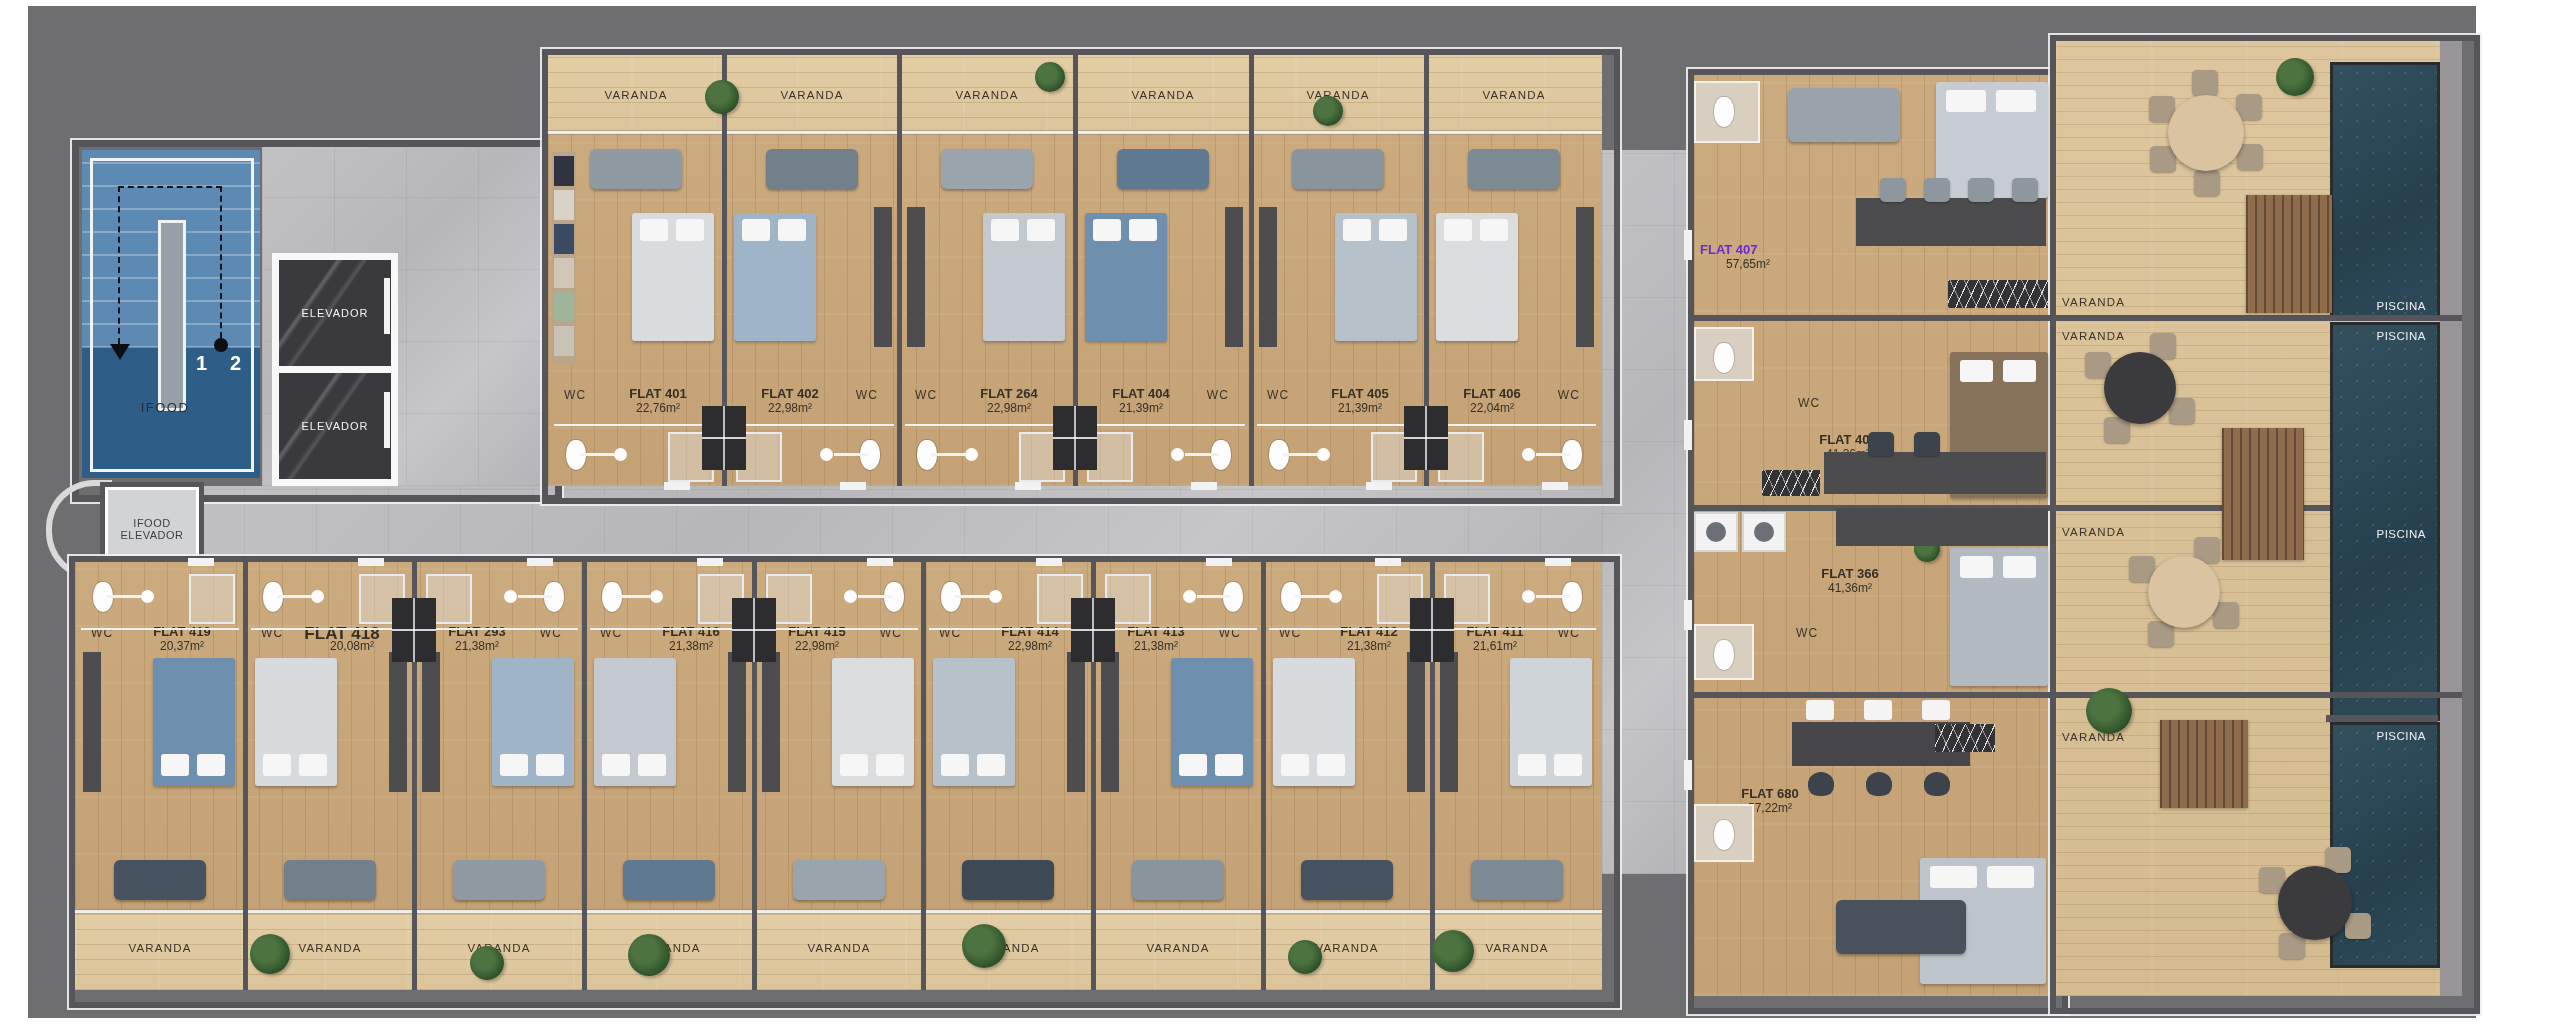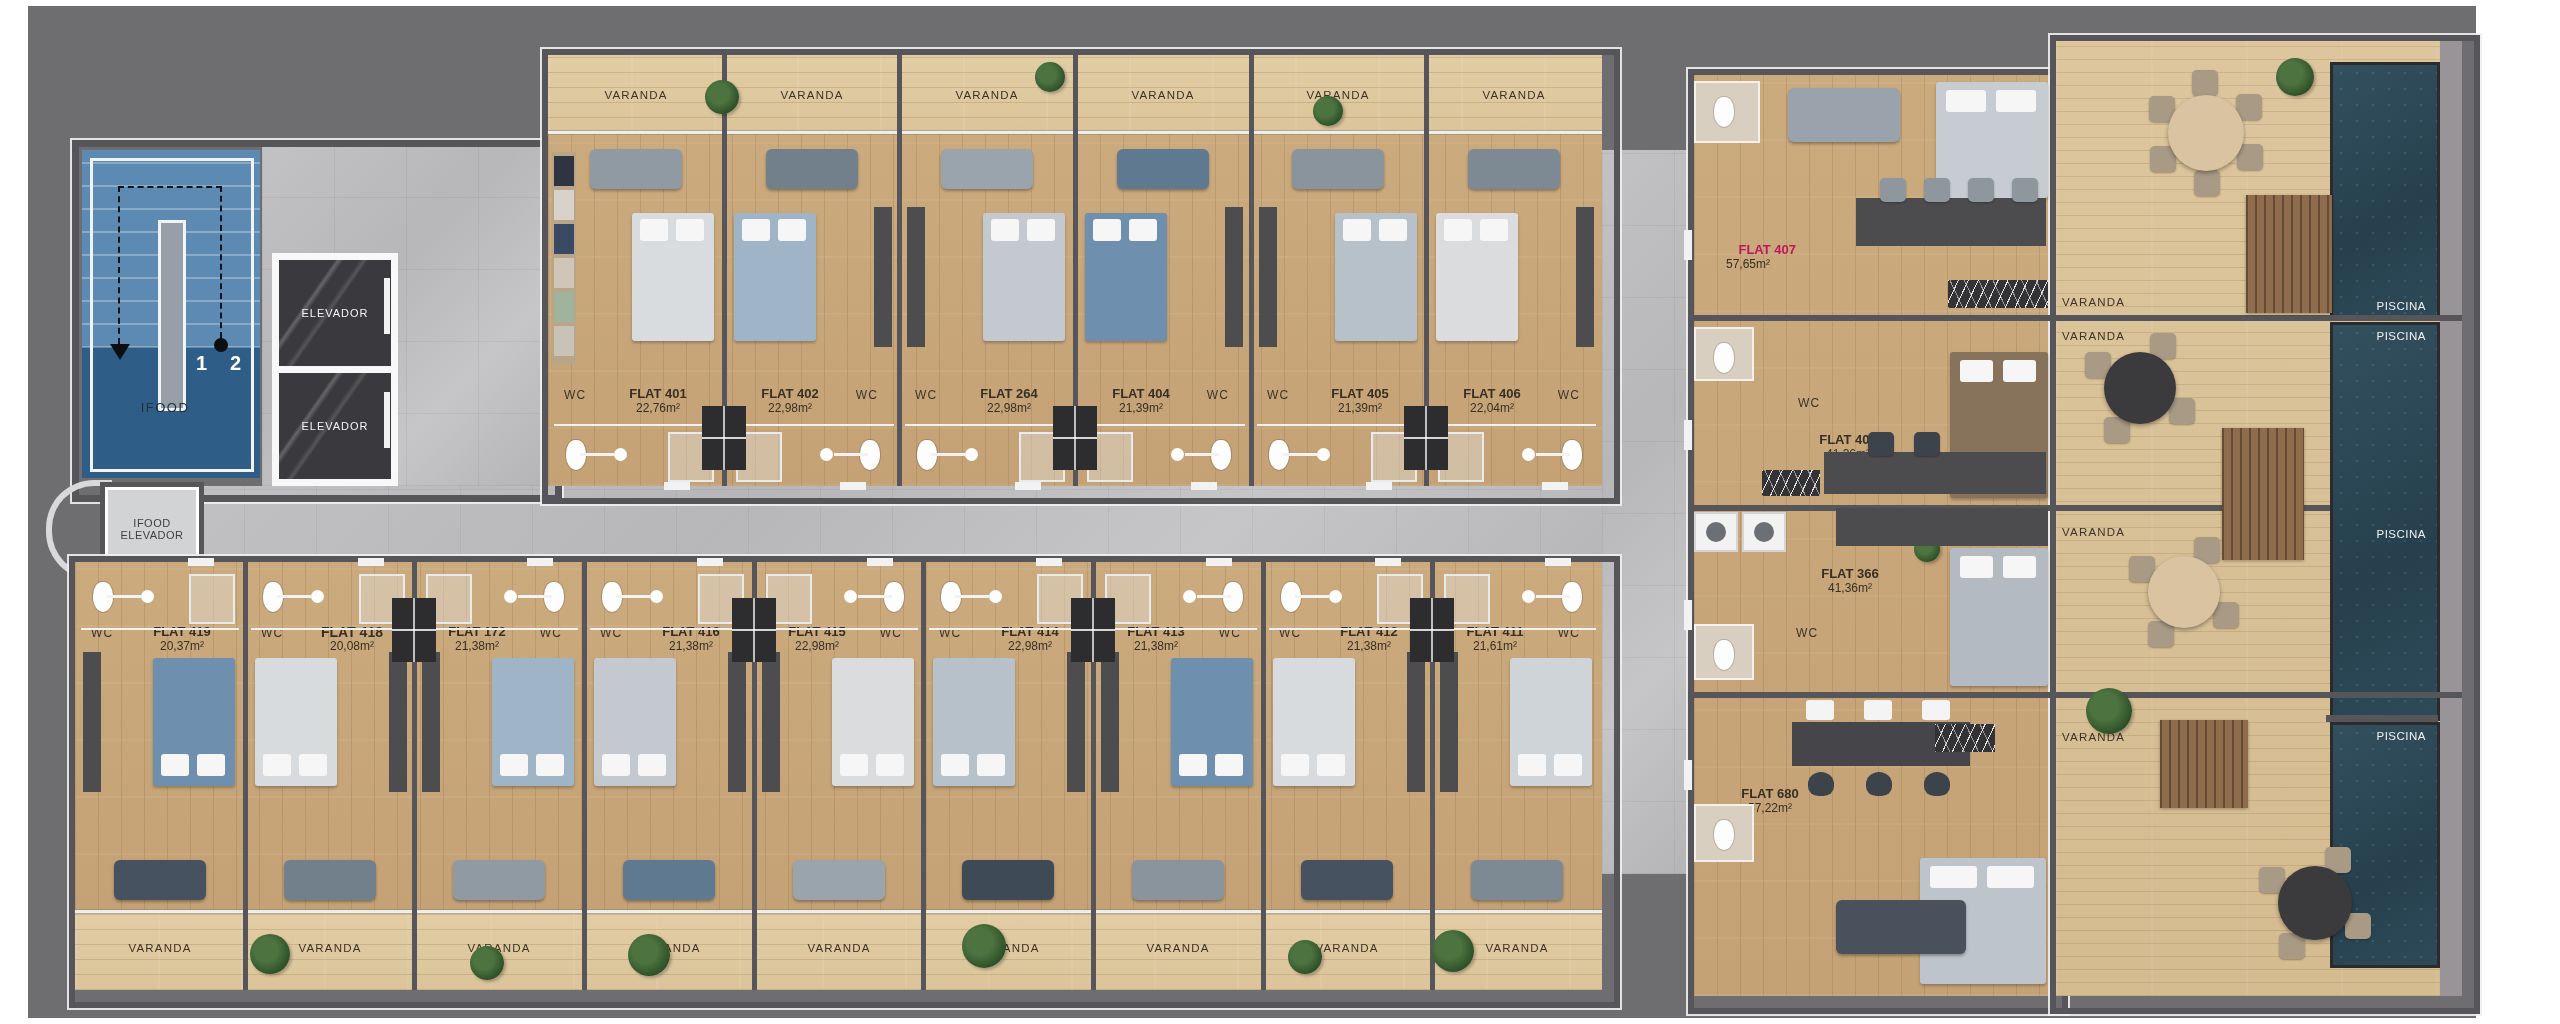--- a/index.html
+++ b/index.html
@@ -228,39 +228,39 @@
     <div class="abs bed" style="left: 152.667px; top: 658px; width: 82px; height: 128px; background: rgb(110, 143, 174);">
       <div class="abs" style="left: 8px; top: 96px; width: 28px; height: 22px; background: rgb(246, 246, 246); border-radius: 3px;"></div>
       <div class="abs" style="left: 44px; top: 96px; width: 28px; height: 22px; background: rgb(246, 246, 246); border-radius: 3px;"></div>
     </div>
     <div class="abs" style="left: 83px; top: 652px; width: 18px; height: 140px; background: rgb(77, 77, 80);"></div>
     <div class="abs sofa" style="left: 114px; top: 860px; width: 92px; height: 40px; background: rgb(70, 82, 95);"></div>
     <div class="abs white-line" style="left: 188px; top: 558px; width: 26px; height: 8px;"></div>
     <div class="abs" style="left: 245px; top: 562px; width: 170px; height: 428px;"></div>
     <div class="abs wall" style="left: 243px; top: 562px; width: 5px; height: 428px;"></div>
     <div class="abs lbl txt" style="left: 296px; top: 942px; width: 68px; height: 14px; text-align: center; font-size: 11.5px;">VARANDA</div>
-    <div class="abs txt" style="left: 307px; top: 624px; width: 90px; height: 15px; text-align: center; color: rgb(55, 47, 36); font-size: 14px; font-weight: bold;">FLAT 418</div>
+    <div class="abs txt" style="left: 297px; top: 624px; width: 90px; height: 15px; text-align: center; color: rgb(55, 47, 36); font-size: 17px; font-weight: bold;">FLAT 418</div>
     <div class="abs txt" style="left: 307px; top: 639px; width: 90px; height: 14px; text-align: center; color: rgb(55, 47, 36); font-size: 12px;">20,08m²</div>
     <div class="abs lbl txt" style="left: 261px; top: 626px; width: 28px; height: 14px; font-size: 12px;">WC</div>
     <div class="abs white-line" style="left: 251px; top: 628px; width: 158px; height: 2px;"></div>
     <div class="abs toilet" style="left: 263px; top: 582px; width: 20px; height: 30px;"></div>
     <div class="abs dot" style="left: 311px; top: 590px; width: 13px; height: 13px;"></div>
     <div class="abs white-line" style="left: 277px; top: 595px; width: 34px; height: 3px;"></div>
     <div class="abs" style="left: 358.667px; top: 574px; width: 42px; height: 46px; border: 2px solid rgb(231, 235, 238); background: rgba(235, 240, 244, 0.35);"></div>
     <div class="abs bed" style="left: 255px; top: 658px; width: 82px; height: 128px; background: rgb(216, 219, 222);">
       <div class="abs" style="left: 8px; top: 96px; width: 28px; height: 22px; background: rgb(246, 246, 246); border-radius: 3px;"></div>
       <div class="abs" style="left: 44px; top: 96px; width: 28px; height: 22px; background: rgb(246, 246, 246); border-radius: 3px;"></div>
     </div>
     <div class="abs" style="left: 388.667px; top: 652px; width: 18px; height: 140px; background: rgb(77, 77, 80);"></div>
     <div class="abs sofa" style="left: 284px; top: 860px; width: 92px; height: 40px; background: rgb(114, 128, 140);"></div>
     <div class="abs white-line" style="left: 358px; top: 558px; width: 26px; height: 8px;"></div>
     <div class="abs" style="left: 414px; top: 562px; width: 170px; height: 428px;"></div>
     <div class="abs wall" style="left: 412px; top: 562px; width: 5px; height: 428px;"></div>
     <div class="abs lbl txt" style="left: 465px; top: 942px; width: 68px; height: 14px; text-align: center; font-size: 11.5px;">VARANDA</div>
-    <div class="abs txt" style="left: 432px; top: 624px; width: 90px; height: 15px; text-align: center; color: rgb(55, 47, 36); font-size: 13px; font-weight: bold;">FLAT 172</div>
+    <div class="abs txt" style="left: 432px; top: 624px; width: 90px; height: 15px; text-align: center; color: rgb(55, 47, 36); font-size: 13px; font-weight: bold;">FLAT 293</div>
     <div class="abs txt" style="left: 432px; top: 639px; width: 90px; height: 14px; text-align: center; color: rgb(55, 47, 36); font-size: 12px;">21,38m²</div>
     <div class="abs lbl txt" style="left: 539.667px; top: 626px; width: 28px; height: 14px; font-size: 12px;">WC</div>
     <div class="abs white-line" style="left: 420px; top: 628px; width: 158px; height: 2px;"></div>
     <div class="abs toilet" style="left: 543.667px; top: 582px; width: 20px; height: 30px;"></div>
     <div class="abs dot" style="left: 503.667px; top: 590px; width: 13px; height: 13px;"></div>
     <div class="abs white-line" style="left: 517.667px; top: 595px; width: 34px; height: 3px;"></div>
     <div class="abs" style="left: 426px; top: 574px; width: 42px; height: 46px; border: 2px solid rgb(231, 235, 238); background: rgba(235, 240, 244, 0.35);"></div>
     <div class="abs bed" style="left: 491.667px; top: 658px; width: 82px; height: 128px; background: rgb(159, 180, 199);">
       <div class="abs" style="left: 8px; top: 96px; width: 28px; height: 22px; background: rgb(246, 246, 246); border-radius: 3px;"></div>
       <div class="abs" style="left: 44px; top: 96px; width: 28px; height: 22px; background: rgb(246, 246, 246); border-radius: 3px;"></div>
@@ -430,21 +430,21 @@
     <div class="abs chair" style="left: 2279px; top: 933px; width: 26px; height: 26px; background: rgb(168, 154, 132);"></div>
     <div class="abs chair" style="left: 2259px; top: 867px; width: 26px; height: 26px; background: rgb(168, 154, 132);"></div>
     <div class="abs chair" style="left: 2325px; top: 847px; width: 26px; height: 26px; background: rgb(168, 154, 132);"></div>
     <div class="abs table-round" style="left: 2278px; top: 866px; width: 74px; height: 74px; background: rgb(59, 59, 62);"></div>
     <div class="abs slats" style="left: 2246px; top: 195px; width: 86px; height: 118px;"></div>
     <div class="abs slats" style="left: 2222px; top: 428px; width: 82px; height: 132px;"></div>
     <div class="abs slats" style="left: 2160px; top: 720px; width: 88px; height: 88px;"></div>
     <div class="abs plant" style="left: 2086px; top: 688px; width: 46px; height: 46px;"></div>
     <div class="abs plant" style="left: 2276px; top: 58px; width: 38px; height: 38px;"></div>
     <div class="abs plant" style="left: 1914px; top: 536px; width: 26px; height: 26px;"></div>
-    <div class="abs txt" style="left: 1700px; top: 242px; width: 96px; height: 15px; text-align: right; color: #be185d; font-size: 13px; font-weight: bold;">FLAT 407</div>
+    <div class="abs txt" style="left: 1700px; top: 242px; width: 96px; height: 15px; text-align: left; color: #6d28d9; font-size: 13px; font-weight: bold;">FLAT 407</div>
     <div class="abs txt" style="left: 1700px; top: 257px; width: 96px; height: 14px; text-align: center; color: rgb(55, 47, 36); font-size: 12px;">57,65m²</div>
     <div class="abs lbl txt" style="left: 1706px; top: 108px; width: 28px; height: 14px; font-size: 12px;">WC</div>
     <div class="abs" style="left: 1694px; top: 81px; width: 66px; height: 62px; background: rgb(217, 207, 192); box-shadow: rgba(255, 255, 255, 0.7) 0px 0px 0px 2px inset;"></div>
     <div class="abs toilet" style="left: 1714px; top: 97px; width: 20px; height: 30px;"></div>
     <div class="abs bed" style="left: 1936px; top: 82px; width: 112px; height: 116px; background: rgb(198, 204, 210);">
       <div class="abs" style="left: 10px; top: 8px; width: 40px; height: 22px; background: rgb(246, 246, 246); border-radius: 3px;"></div>
       <div class="abs" style="left: 60px; top: 8px; width: 40px; height: 22px; background: rgb(246, 246, 246); border-radius: 3px;"></div>
     </div>
     <div class="abs" style="left: 1856px; top: 198px; width: 190px; height: 48px; background: rgb(76, 76, 79);"></div>
     <div class="abs chair" style="left: 1880px; top: 178px; width: 26px; height: 24px; background: rgb(142, 150, 158);"></div>

